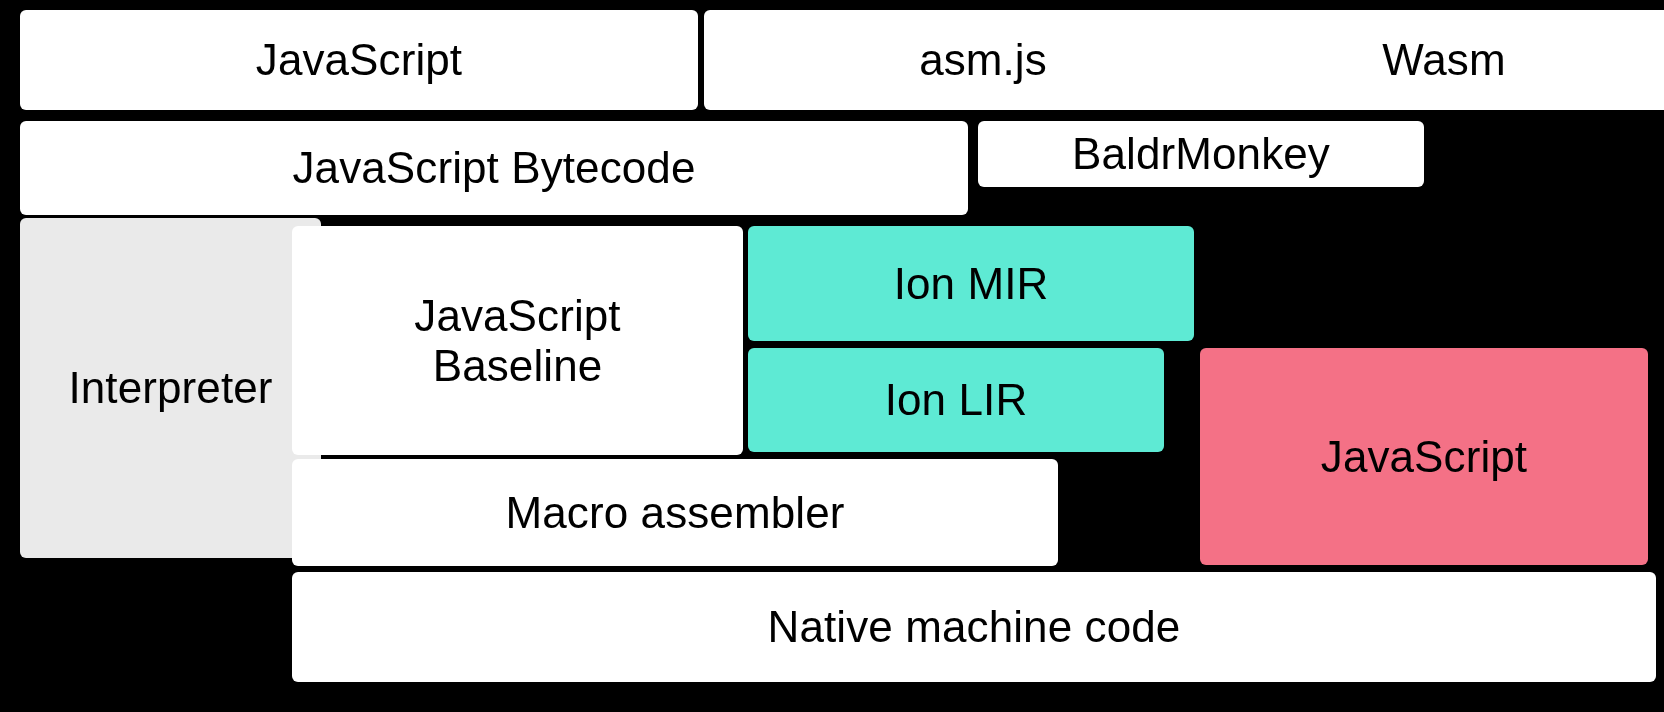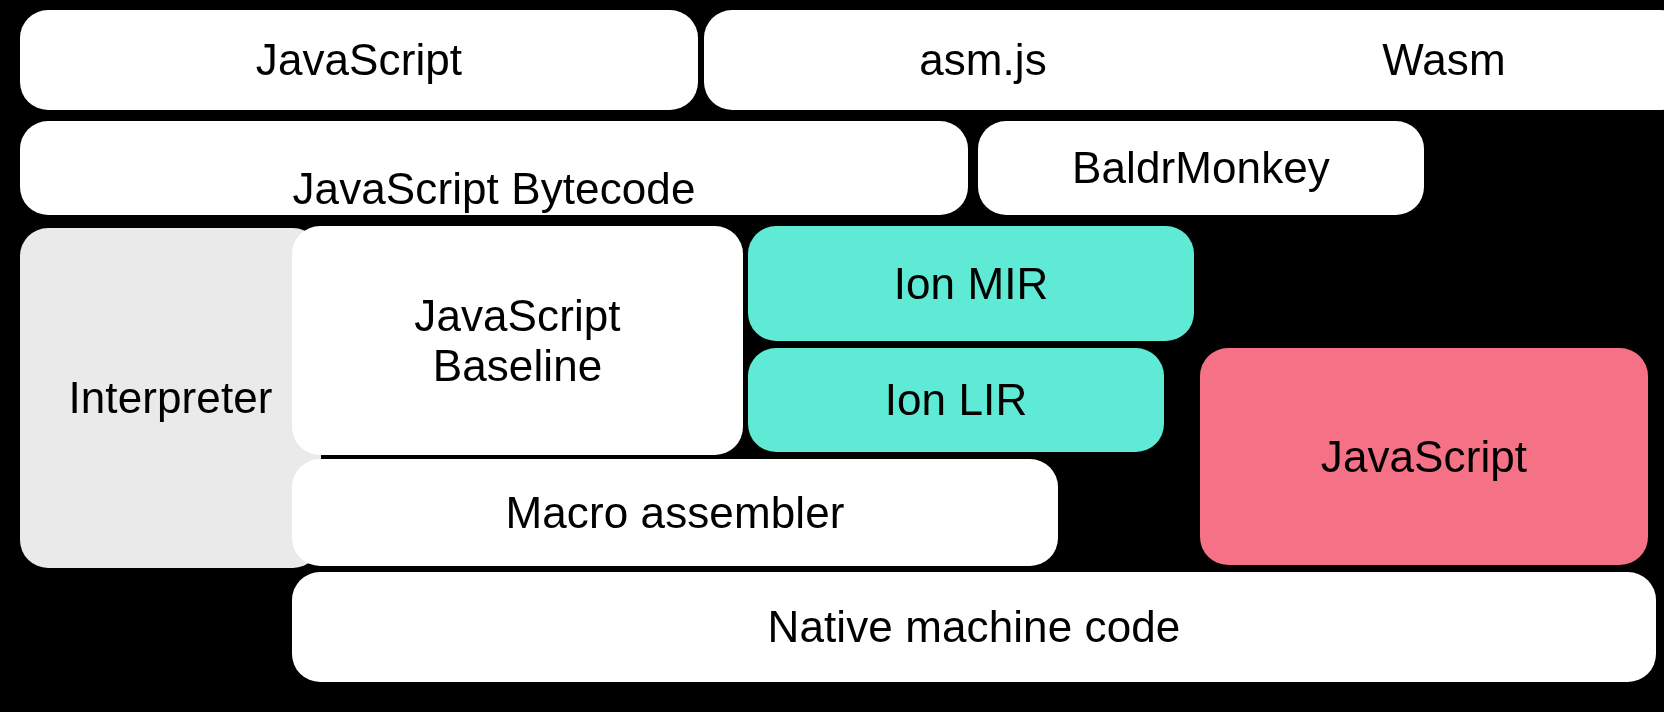--- a/index.html
+++ b/index.html
@@ -16,21 +16,21 @@
   }
   #diagram {
     position: relative;
     width: 1664px;
     height: 712px;
     background: #000000;
   }
   .node {
     position: absolute;
     box-sizing: border-box;
-    border-radius: 28px;
+    border-radius: 6px;
     display: flex;
     align-items: center;
     justify-content: center;
     text-align: center;
     color: #000000;
     font-size: 44px;
     font-weight: 400;
     line-height: 1.12;
     letter-spacing: 0.1px;
     padding: 2px 10px;
@@ -40,25 +40,25 @@
   .node.gray   { background: #eaeaea; }
   .node.green  { background: #5eead4; }
   .node.pink   { background: #f47186; }
 
   
   .n-javascript        { left: 20px;   top: 10px;  width: 678px; height: 100px; }
   .n-asmjs             { left: 704px;  top: 10px;  width: 558px; height: 100px; }
   .n-wasm              { left: 1200px; top: 10px;  width: 488px; height: 100px; }
 
   
-  .n-js-bytecode       { left: 20px;   top: 121px; width: 948px; height: 94px; align-items: flex-end; }
-  .n-baldrmonkey       { left: 978px;  top: 121px; width: 446px; height: 94px; }
+  .n-js-bytecode       { left: 20px;   top: 121px; width: 948px; height: 94px; }
+  .n-baldrmonkey       { left: 978px;  top: 121px; width: 446px; height: 66px; }
 
   
-  .n-interpreter       { left: 20px;   top: 228px; width: 301px; height: 340px; }
+  .n-interpreter       { left: 20px;   top: 218px; width: 301px; height: 340px; }
   .n-js-baseline       { left: 292px;  top: 226px; width: 451px; height: 229px; }
   .n-ion-mir           { left: 748px;  top: 226px; width: 446px; height: 115px; }
   .n-ion-lir           { left: 748px;  top: 348px; width: 416px; height: 104px; }
   .n-cranelift         { left: 1200px; top: 348px; width: 448px; height: 217px; }
   .n-macro-assembler   { left: 292px;  top: 459px; width: 766px; height: 107px; }
 
   
   .n-native-code       { left: 292px;  top: 572px; width: 1364px; height: 110px; }
 
   .label { display: block; white-space: pre-line; }

